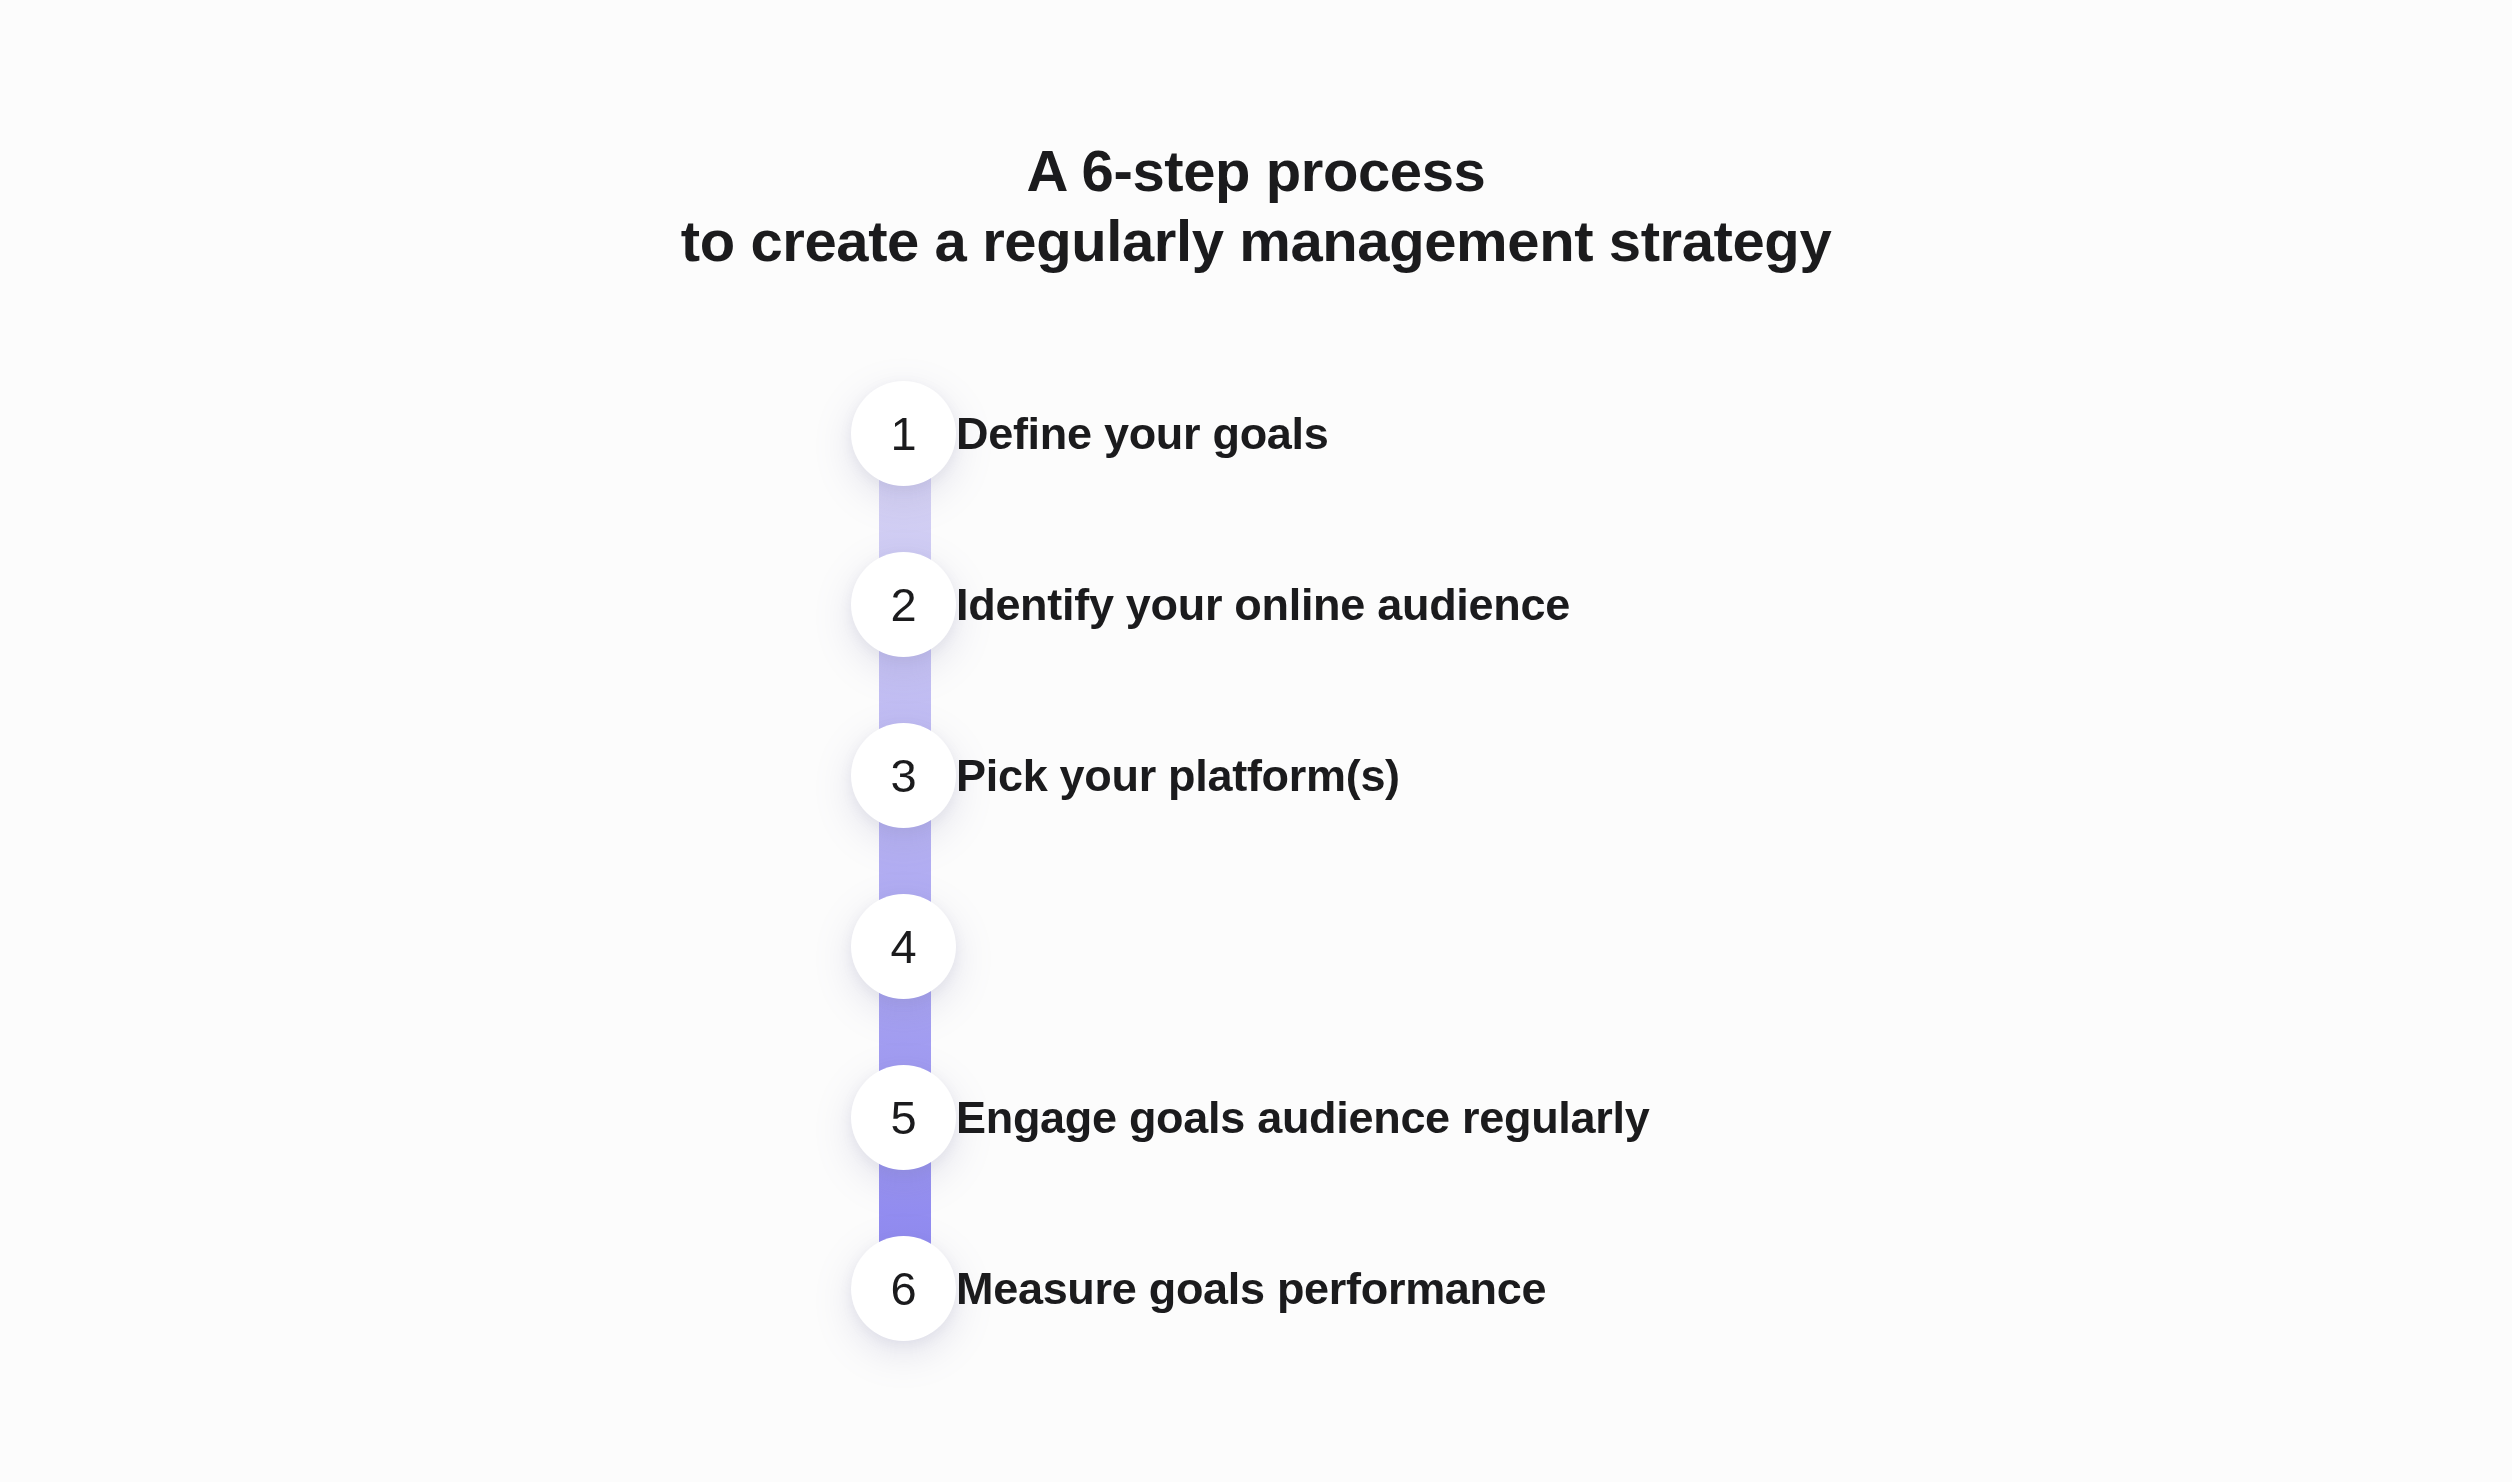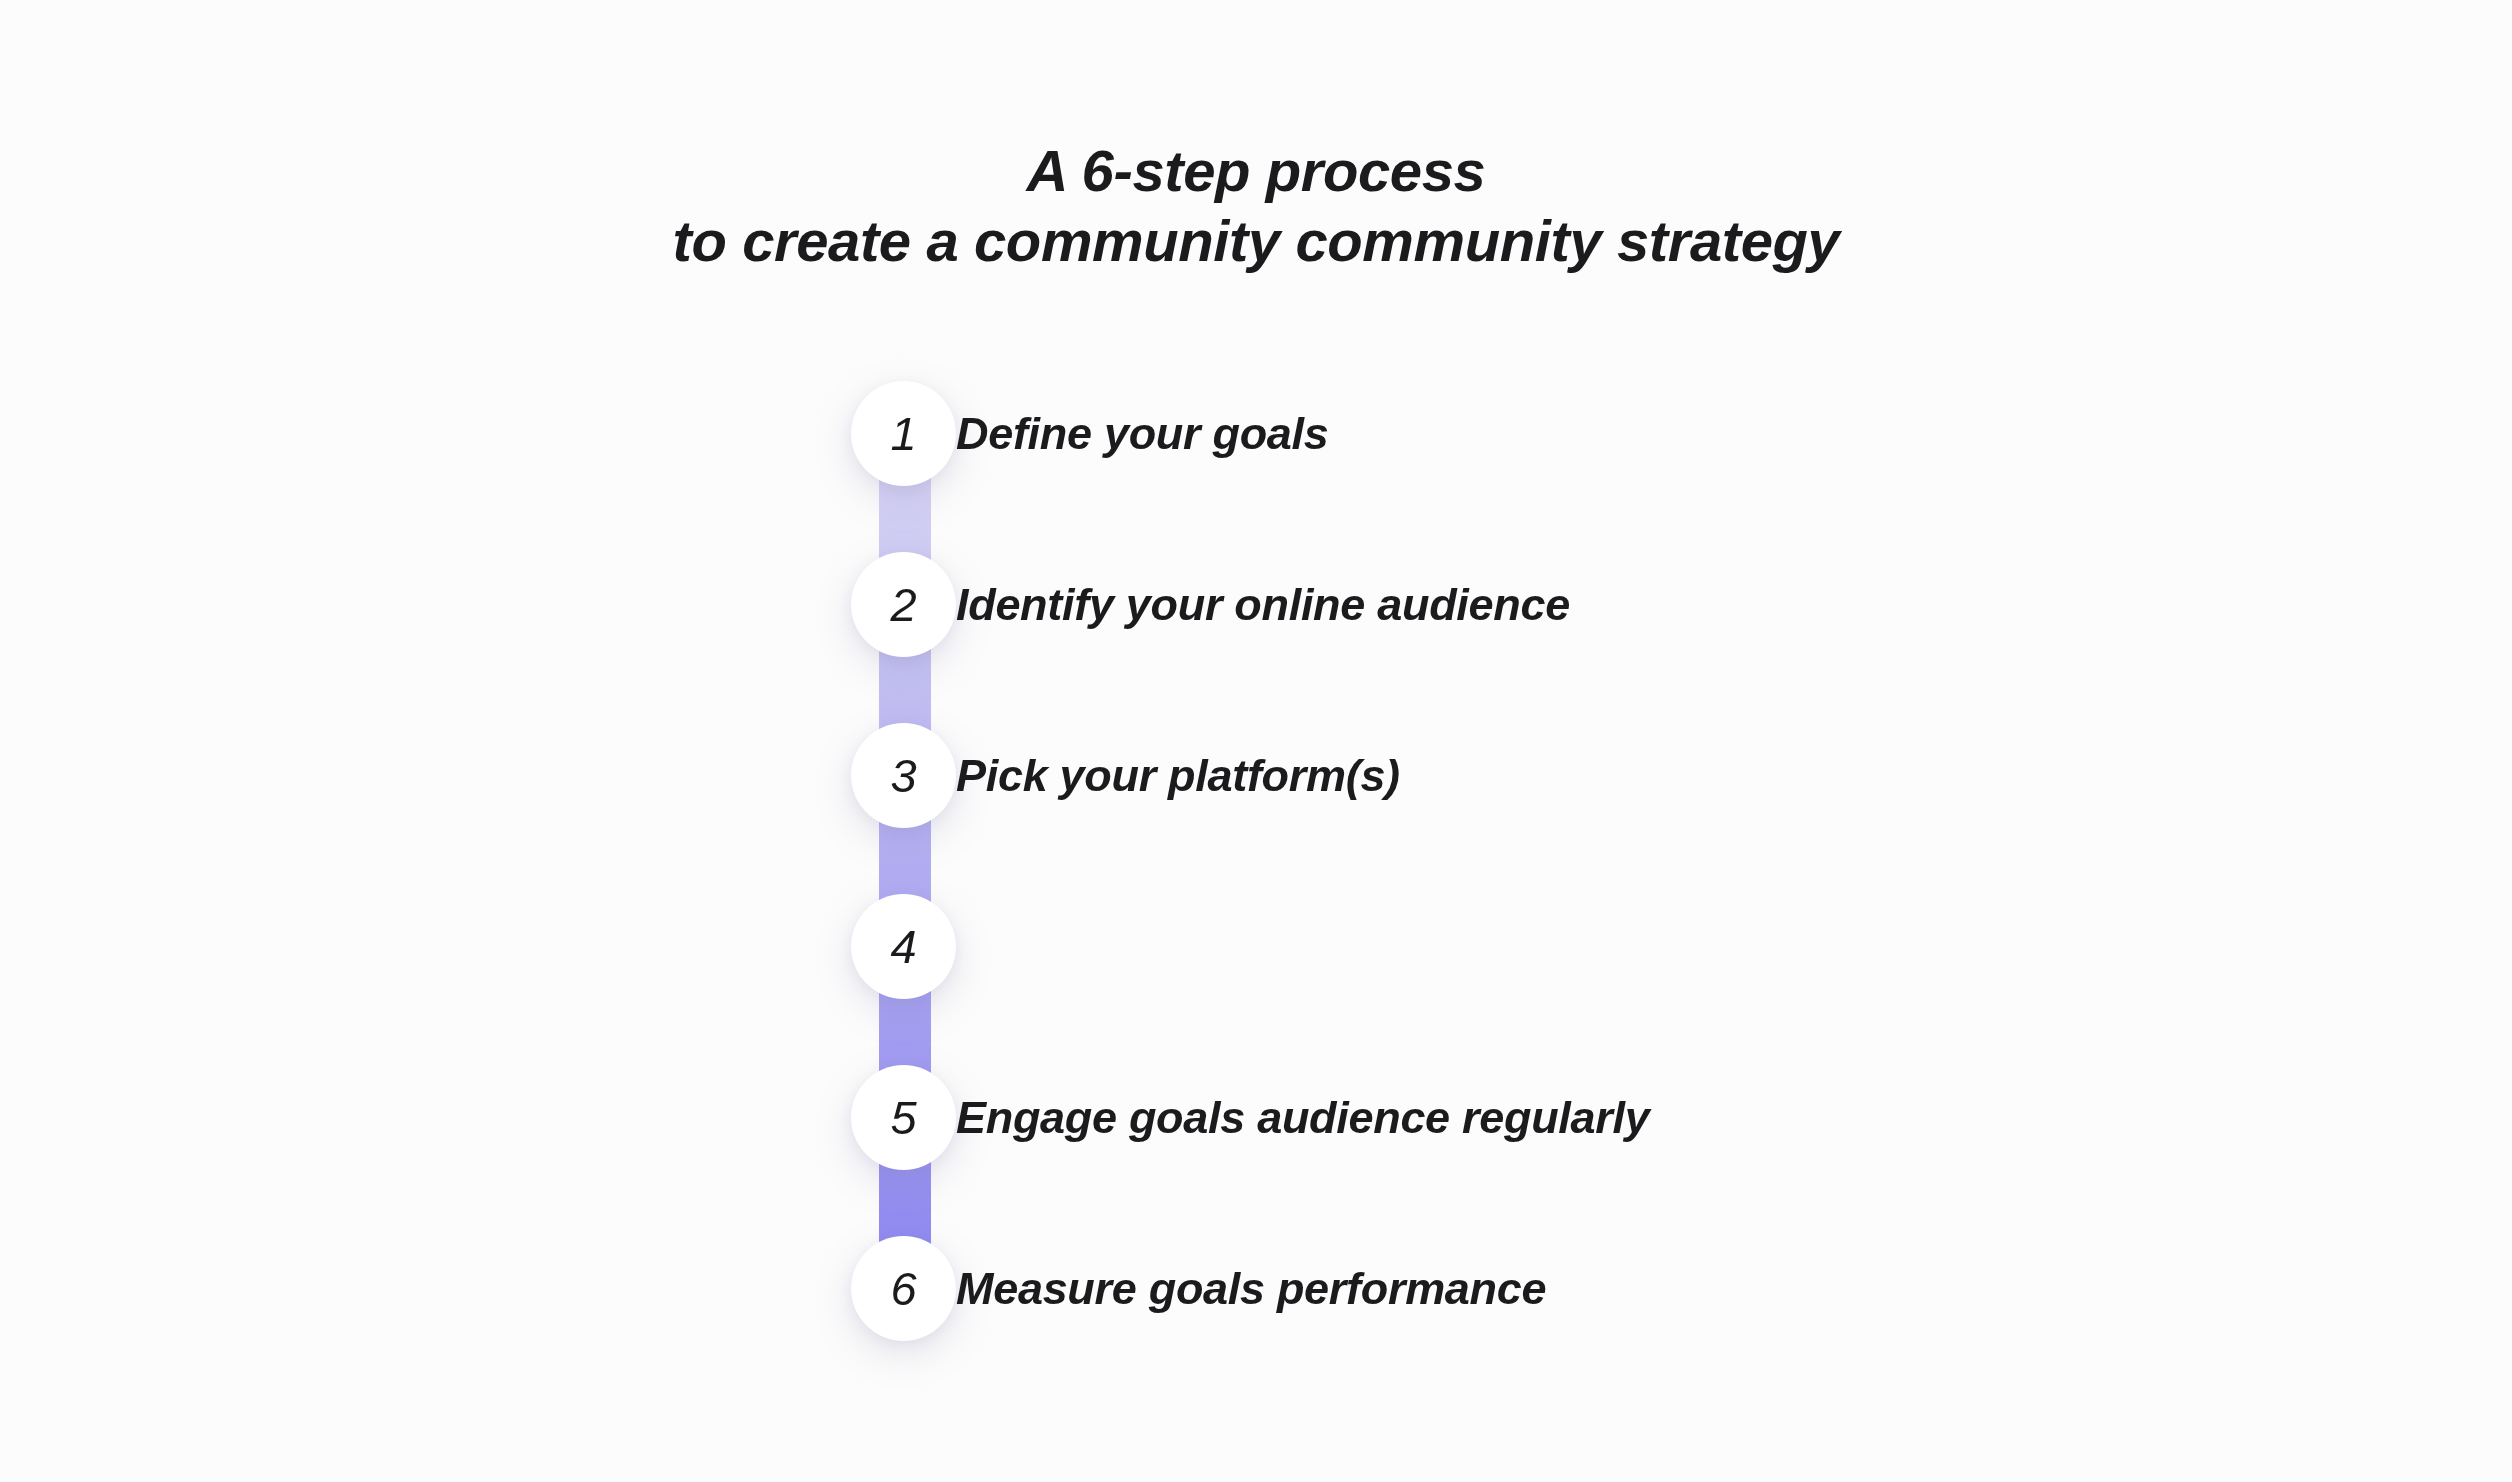--- a/index.html
+++ b/index.html
@@ -1,15 +1,15 @@
 <!DOCTYPE html>
 <html style="--bg: #fcfcfc; --text: #1b1b1d; --circle: #ffffff; --connector-top: #dad7f4; --connector-bottom: #8c86f0;font-size:14px"><head>
 <meta charset="utf-8">
 <style>
-  * { margin: 0; padding: 0; box-sizing: border-box; font-style: italic; }
+  * { margin: 0; padding: 0; box-sizing: border-box; }
 
   html, body {
     background: #fcfcfc;
     font-family: "Liberation Sans", sans-serif;
   }
 
   .canvas {
     position: relative;
     width: 2512px;
     height: 1483px;
@@ -80,21 +80,21 @@
     white-space: nowrap;
   }
 </style>
 </head>
 <body>
 
 <div class="canvas">
 
   <div class="title-block">
     <div>A 6-step process</div>
-    <div>to create a community community strategy</div>
+    <div>to create a regularly management strategy</div>
   </div>
 
   <div class="timeline">
     <div class="connector"></div>
 
     <div class="step-row" id="step-template">
       <div class="step-badge">1</div>
       <div class="step-label">Define your goals</div>
     </div>
   <div class="step-row">

